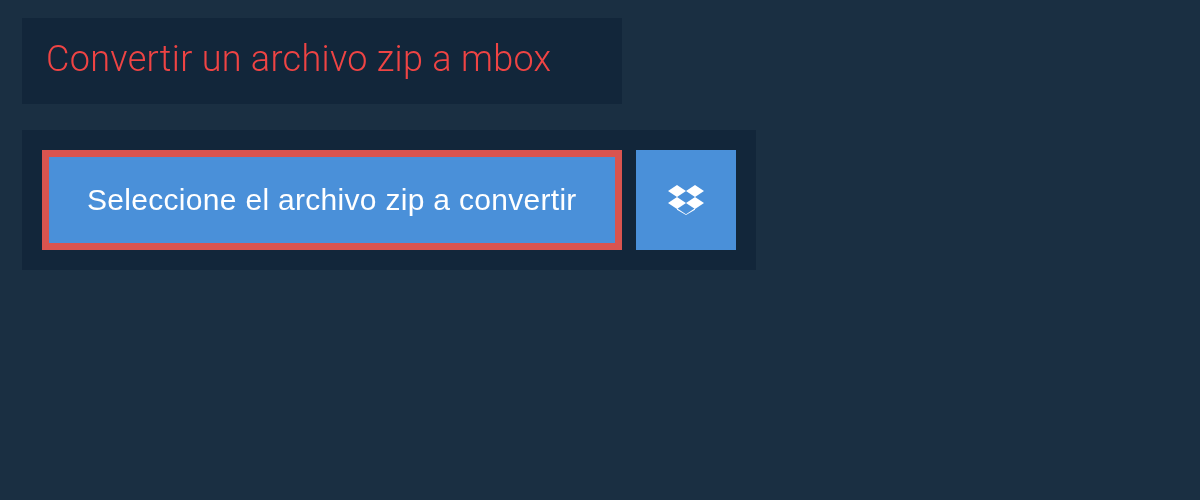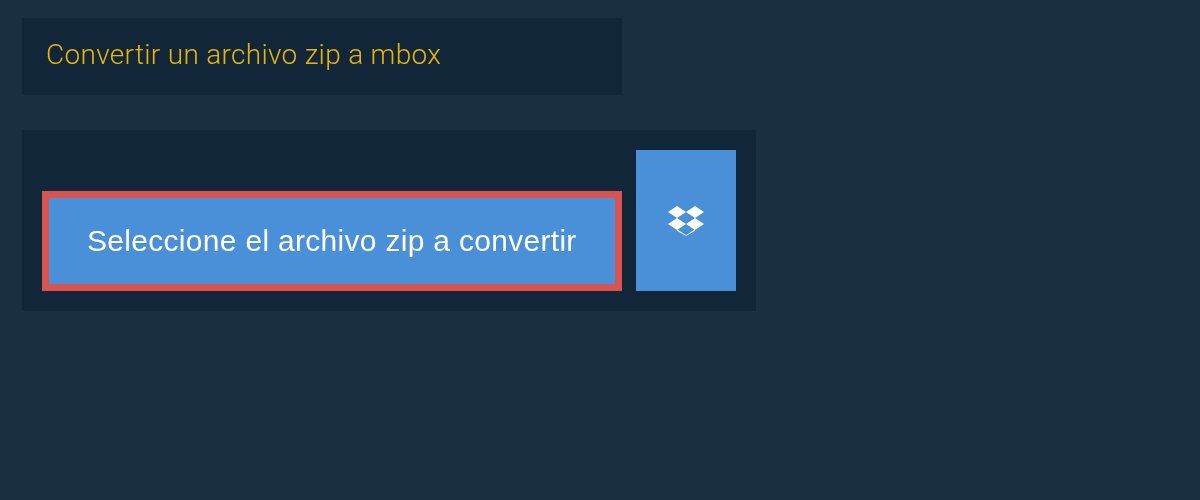--- a/index.html
+++ b/index.html
@@ -22,22 +22,22 @@
     }
     .title-bar {
       position: absolute;
       top: 18px;
       left: 22px;
       background-color: #12263a;
       padding: 20px 26px 24px 24px;
       min-width: 600px;
     }
     .title-text {
-      color: #eab308;
-      font-size: 28px;
+      color: #ef4444;
+      font-size: 36px;
       font-weight: 300;
       letter-spacing: 0.3px;
     }
     .action-panel {
       position: absolute;
       top: 130px;
       left: 22px;
       background-color: #12263a;
       padding: 20px 20px 20px 20px;
       display: flex;
@@ -49,21 +49,20 @@
       border: 7px solid #d9544f;
       color: #ffffff;
       font-size: 30px;
       font-weight: 300;
       padding: 26px 38px;
       cursor: pointer;
       display: flex;
       align-items: flex-start;
       justify-content: center;
       letter-spacing: 0.3px;
-      margin-top: 41px;
     }
     .dropbox-button {
       background-color: #4a90d9;
       border: none;
       padding: 0 32px;
       cursor: pointer;
       display: flex;
       align-items: center;
       justify-content: center;
     }

